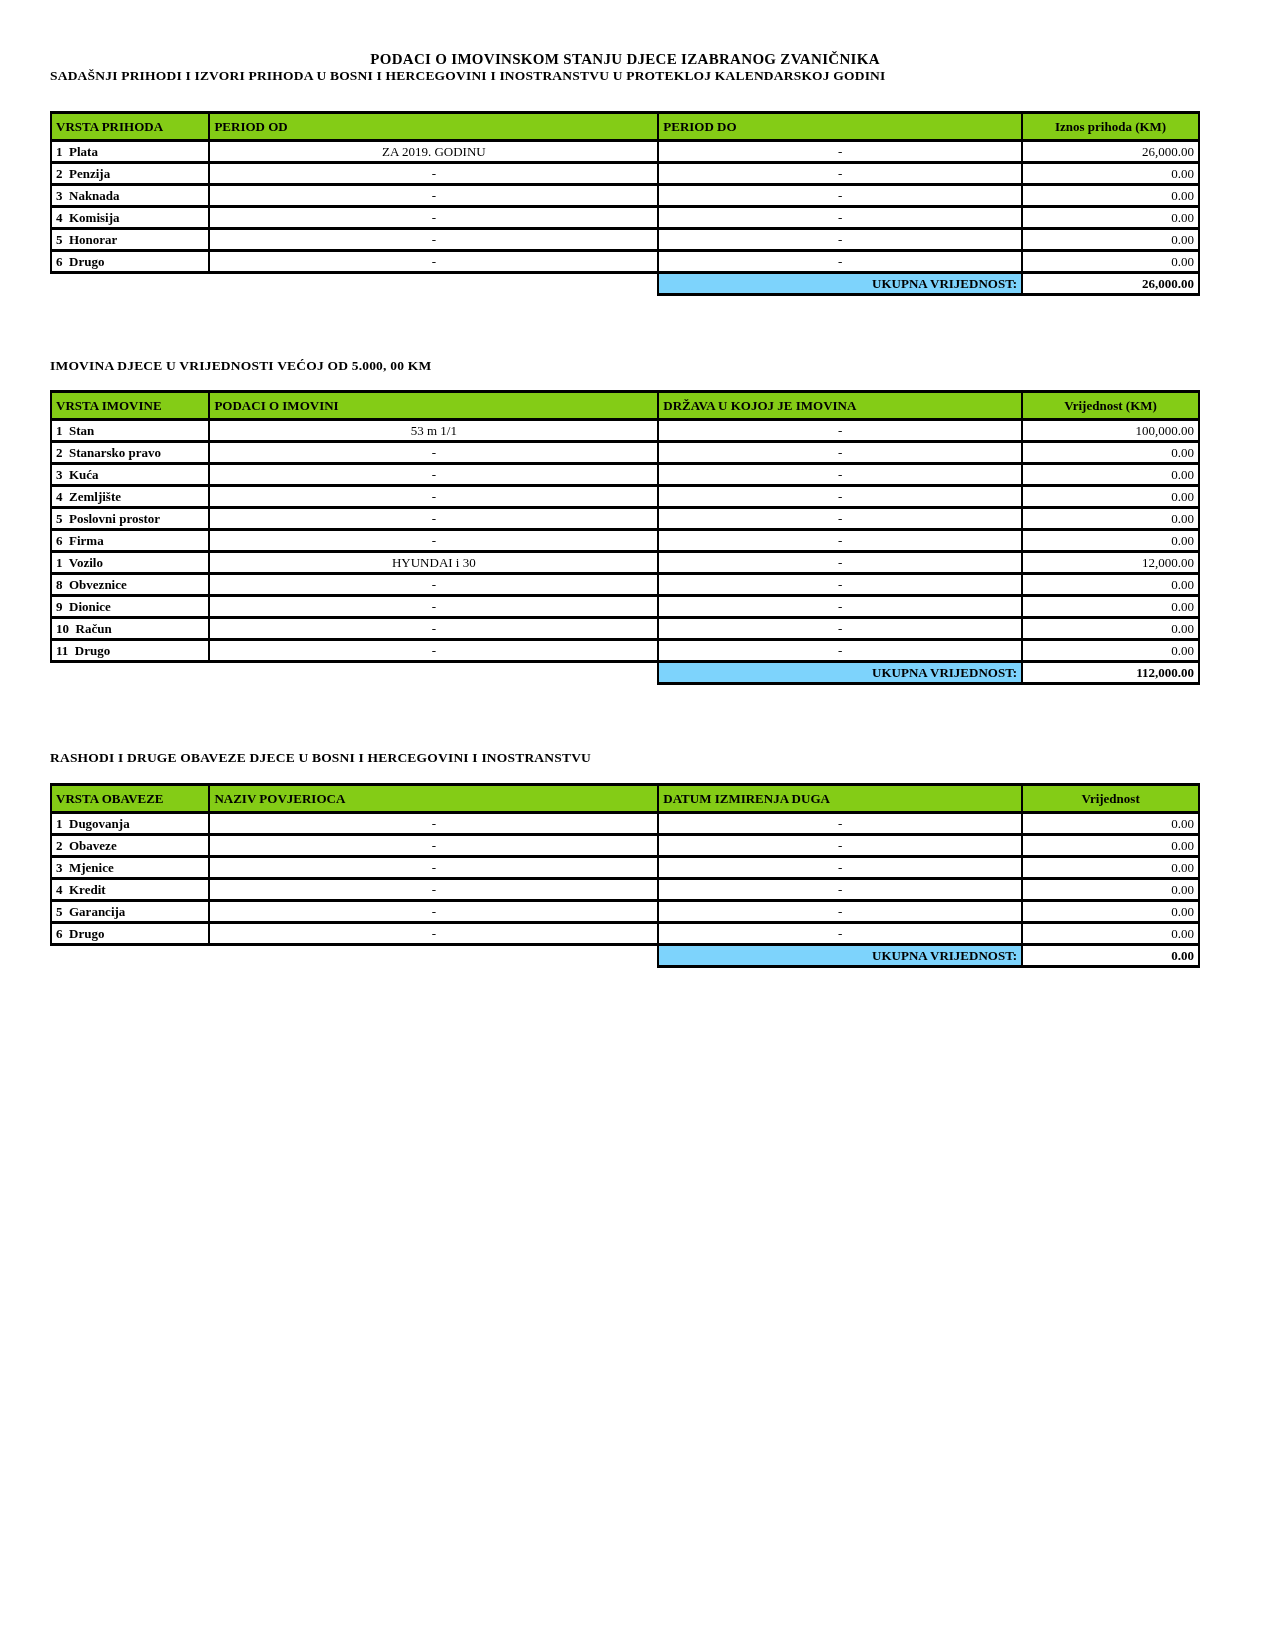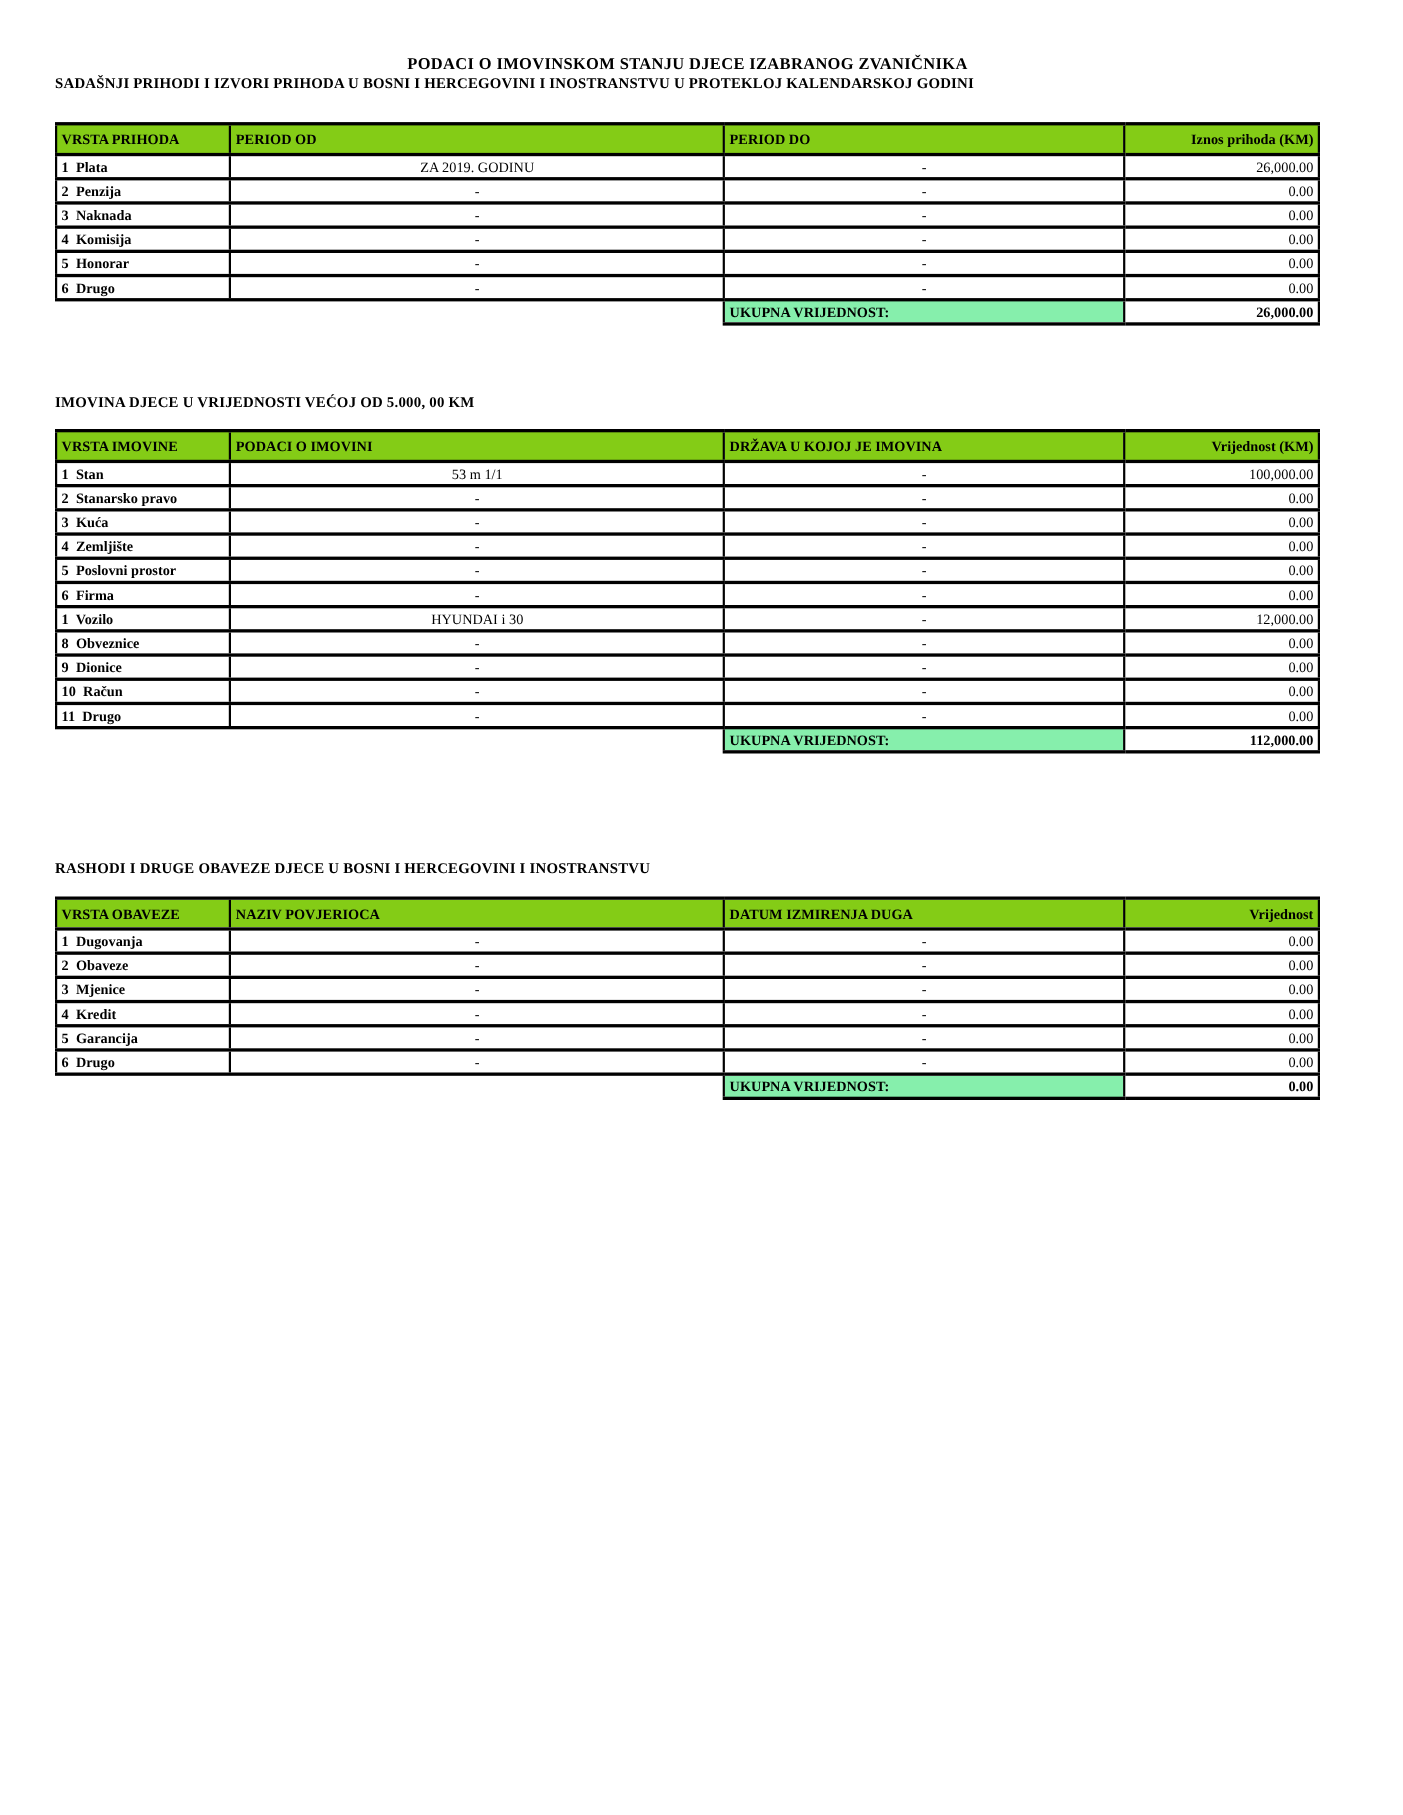--- a/index.html
+++ b/index.html
@@ -25,21 +25,21 @@
     line-height: 18px;
   }
   .section-heading {
     font-weight: bold;
     font-size: 13.5px;
     line-height: 16px;
     letter-spacing: 0.2px;
   }
   .sh-1 { }
   .sh-2 { margin-top: 62px; }
-  .sh-3 { margin-top: 97px; }
+  .sh-3 { margin-top: 65px; }
   table.doc-table {
     border-collapse: collapse;
     table-layout: fixed;
     width: 100%;
   }
   .t-1 { margin-top: 27px; }
   .t-2 { margin-top: 16px; }
   .t-3 { margin-top: 17px; padding-left: 36px; }
   col.c1 { width: 13.8%; }
   col.c2 { width: 39.1%; }
@@ -54,36 +54,36 @@
     padding: 0 4px;
     overflow: hidden;
     vertical-align: middle;
   }
   table.doc-table th {
     background: #84cc16;
     font-weight: bold;
     text-align: left;
     height: 25px;
   }
-  table.doc-table th.c4 { text-align: right; }
+  table.doc-table th.c4 { text-align: center; }
   table.doc-table td {
     height: 19px;
     line-height: 19px;
   }
   td.c1 { font-weight: bold; white-space: pre-wrap; text-align: left; }
   td.c2, td.c3 { text-align: center; }
   td.c4 { text-align: right; }
   tr.total-row td.spacer {
     border: none;
     background: transparent;
   }
   tr.total-row td.total-label {
-    background: #86efac;
-    font-weight: bold;
-    text-align: left;
+    background: #7dd3fc;
+    font-weight: bold;
+    text-align: right;
   }
   tr.total-row td.total-value {
     font-weight: bold;
     text-align: right;
   }
   .page-number {
     position: absolute;
     left: 573px;
     top: 1560px;
     font-size: 13px;

